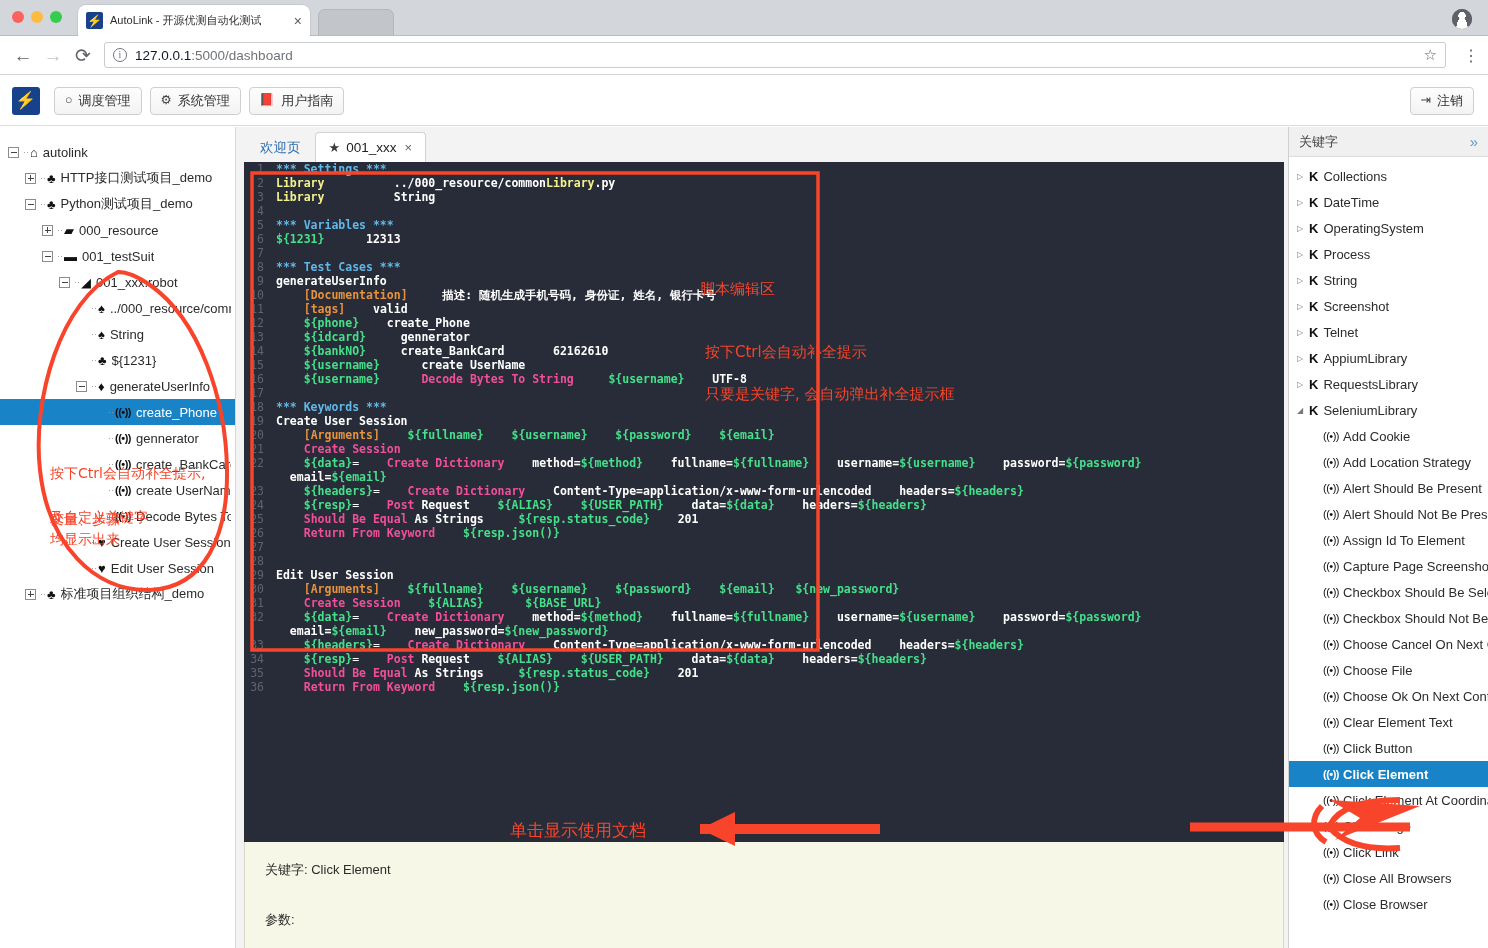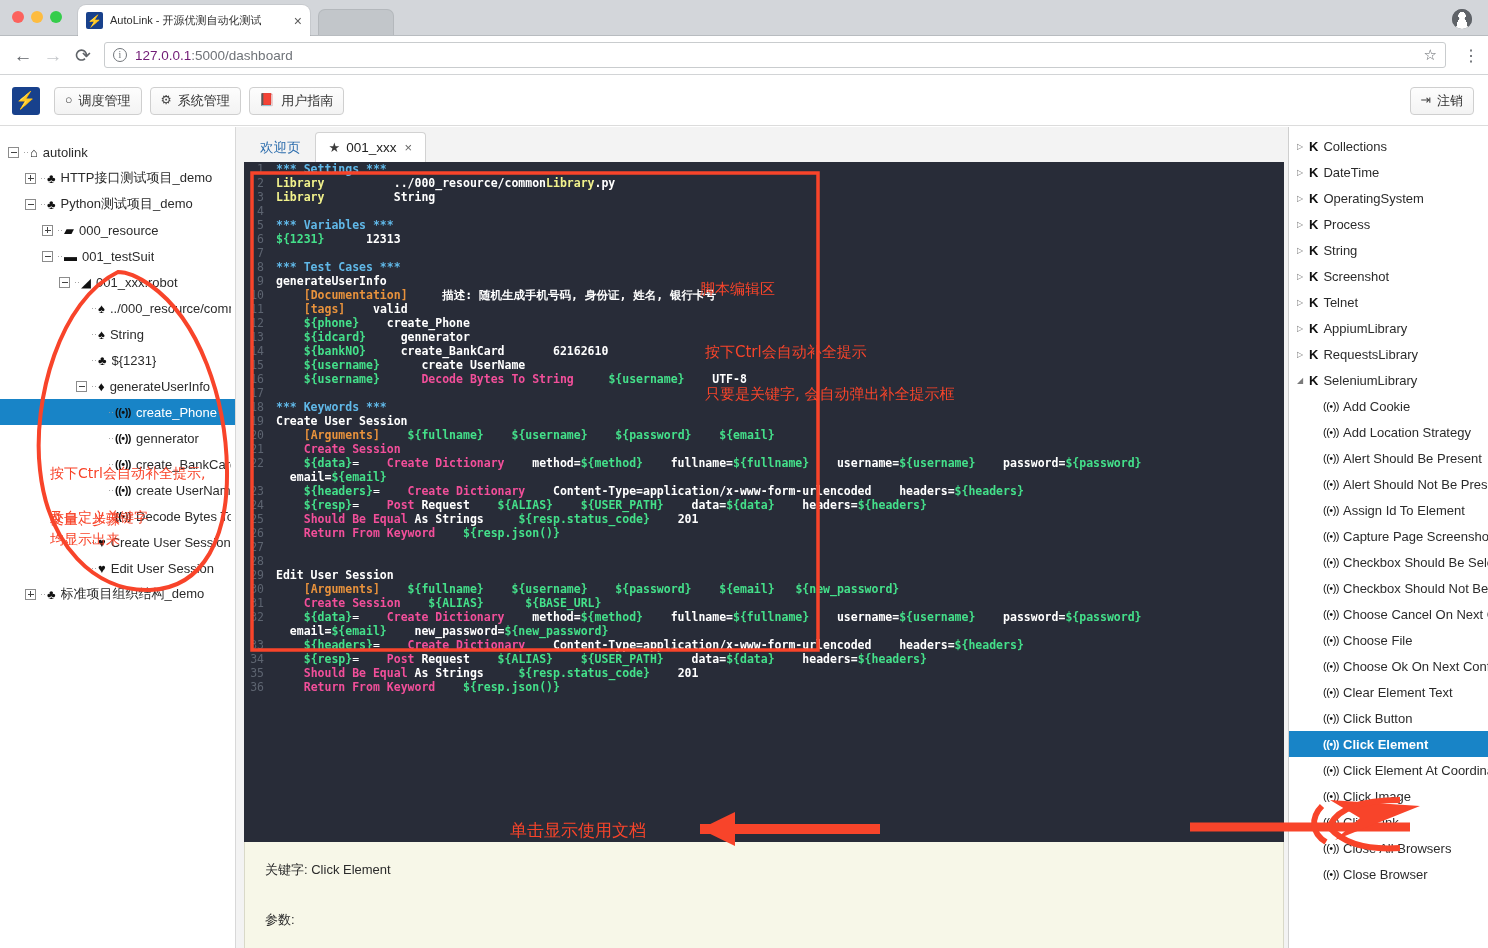--- a/index.html
+++ b/index.html
@@ -81,21 +81,21 @@
     border: 1px solid #c9ccce; border-radius: 3px;
     display: flex; align-items: center; padding: 0 8px;
     font-size: 13.5px; color: #202124;
   }
   .omni-info {
     width: 14px; height: 14px; border-radius: 50%;
     border: 1.3px solid #70757a; color: #70757a;
     font-size: 10px; line-height: 12px; text-align: center;
     margin-right: 8px; font-family: "Liberation Serif", serif; flex: 0 0 auto;
   }
-  .omni-url .host { color: #701a75; }
+  .omni-url .host { color: #0f172a; }
   .omni-url .rest { color: #6f7378; }
   .omni-star { margin-left: auto; font-size: 15px; color: #5f6368; }
   .chrome-menu { width: 34px; text-align: center; color: #5f6368; font-size: 16px; letter-spacing: 0; }
 
   
   .app-header {
     position: absolute; top: 76px; left: 0; width: 1488px; height: 50px;
     background: #fff; border-bottom: 1px solid #dcdcdc;
     display: flex; align-items: center; padding: 0 12px;
   }
@@ -447,20 +447,24 @@
     <div class="docpane">
       <div class="docline">关键字: Click Element</div>
       <div class="docgap"></div>
       <div class="docgap"></div>
       <div class="docline">参数:</div>
 
     </div>
   </div>
 
   <div class="pane-right">
+    <div class="kw-head">
+      <span>关键字</span>
+      <span class="chev">»</span>
+    </div>
     <div class="kw-list" id="kwlist">
         <div class="kwrow lib">
           <span class="kwtri">▷</span>
           <span class="kwK">K</span>
           <span>Collections</span>
         </div>
         <div class="kwrow lib">
           <span class="kwtri">▷</span>
           <span class="kwK">K</span>
           <span>DateTime</span>

